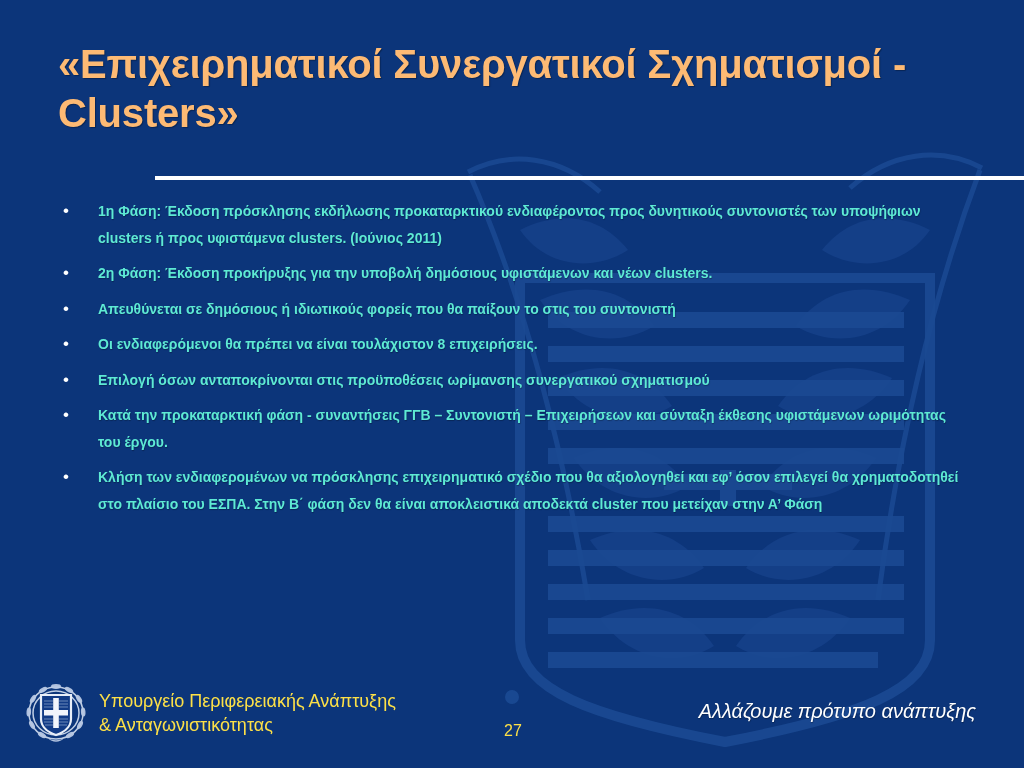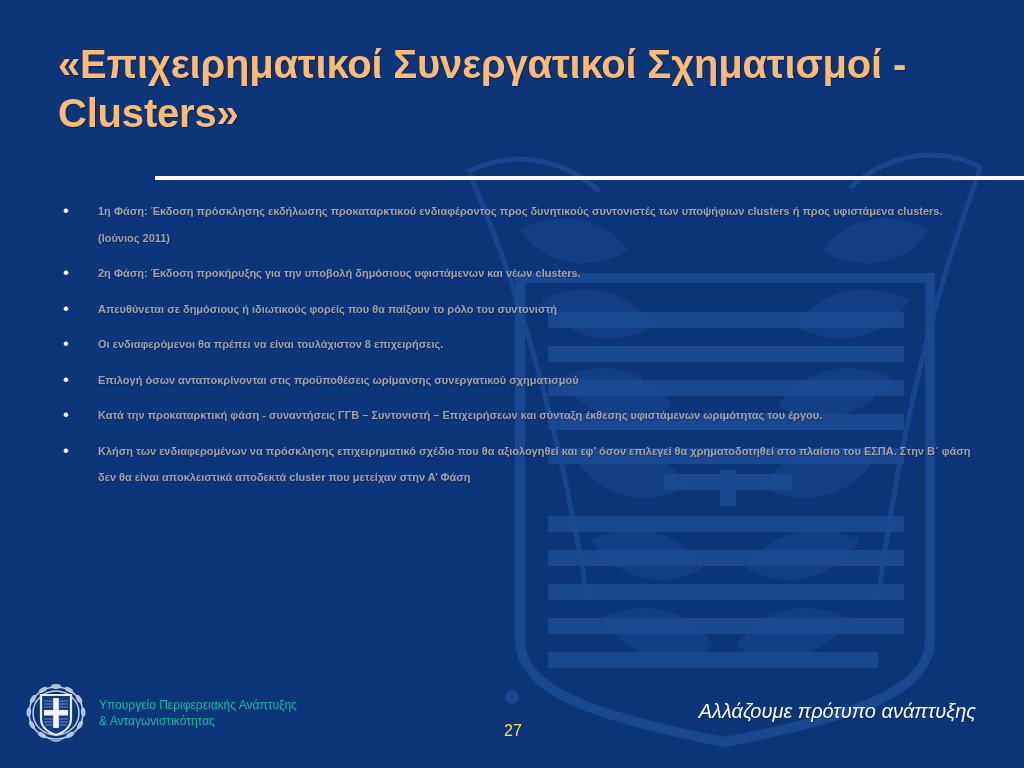--- a/index.html
+++ b/index.html
@@ -71,39 +71,39 @@
     flex: 0 0 42px;
     color: #ffffff;
     font-size: 17px;
     line-height: 26.5px;
     text-align: left;
     padding-left: 7px;
     box-sizing: border-box;
   }
   .bullet-text {
     flex: 1 1 auto;
-    color: #a3a3a3;
-    font-size: 11px;
+    color: #5eead4;
+    font-size: 14px;
     font-weight: bold;
     line-height: 26.5px;
     text-shadow: 0.5px 0.5px 1px rgba(0,0,0,0.28);
   }
 
   
   #footer-logo {
     position: absolute;
     left: 24px;
     top: 682px;
     display: flex;
     align-items: center;
   }
   #ministry-name {
     margin-left: 11px;
-    color: #14b8a6;
-    font-size: 12px;
+    color: #fde047;
+    font-size: 18px;
     line-height: 1.32;
     font-weight: normal;
     white-space: pre-line;
   }
   #page-number {
     position: absolute;
     left: 504px;
     top: 722px;
     color: #fde047;
     font-size: 16px;
@@ -190,21 +190,21 @@
       <span class="bullet-text">1η Φάση: Έκδοση πρόσκλησης εκδήλωσης προκαταρκτικού ενδιαφέροντος προς δυνητικούς  συντονιστές των υποψήφιων clusters ή προς υφιστάμενα clusters. (Ιούνιος 2011)</span>
     </div>
 
     <div class="bullet-item">
       <span class="bullet-marker">•</span>
       <span class="bullet-text">2η Φάση:  Έκδοση προκήρυξης για την υποβολή δημόσιους υφιστάμενων και νέων clusters.</span>
     </div>
 
     <div class="bullet-item">
       <span class="bullet-marker">•</span>
-      <span class="bullet-text">Απευθύνεται σε δημόσιους ή ιδιωτικούς φορείς που θα παίξουν το ρόλο του συντονιστή</span>
+      <span class="bullet-text">Απευθύνεται σε δημόσιους ή ιδιωτικούς φορείς που θα παίξουν το στις του συντονιστή</span>
     </div>
 
     <div class="bullet-item">
       <span class="bullet-marker">•</span>
       <span class="bullet-text">Οι ενδιαφερόμενοι  θα πρέπει να είναι τουλάχιστον 8 επιχειρήσεις.</span>
     </div>
 
     <div class="bullet-item">
       <span class="bullet-marker">•</span>
       <span class="bullet-text">Επιλογή όσων ανταποκρίνονται στις προϋποθέσεις ωρίμανσης συνεργατικού σχηματισμού</span>

